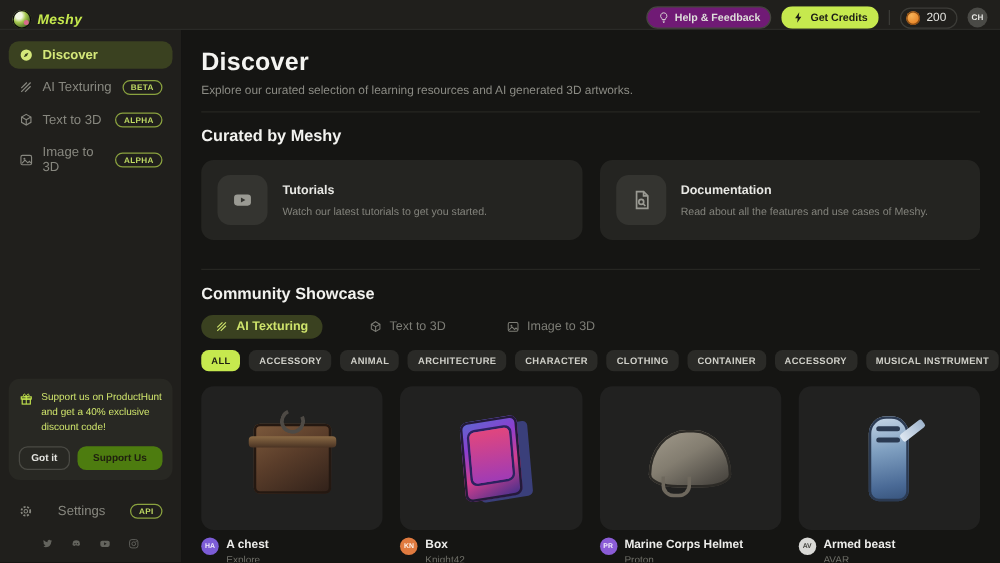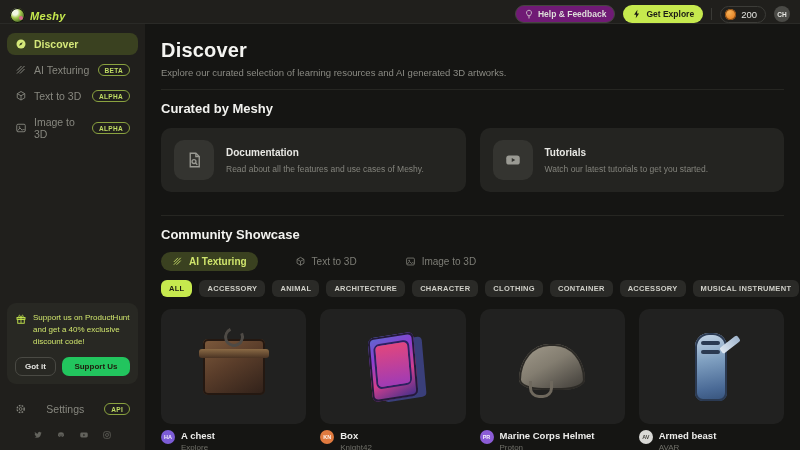--- a/index.html
+++ b/index.html
@@ -43,21 +43,21 @@
   .nav-badge { margin-left:auto; font-size:6.5px; font-weight:bold; color:#c0dc64;
     border:1px solid #8aa23f; border-radius:8px; padding:1.5px 6px; letter-spacing:.3px; }
 
   .support-card { margin-top:auto; background:#282823; border-radius:9px; padding:9px 8px 8px; margin-bottom:14px; }
   .support-row { display:flex; gap:6px; }
   .support-row svg { width:12px; height:12px; flex:0 0 12px; color:#c6e94e; margin-top:1px; }
   .support-text { color:#cfe46c; font-size:8px; line-height:1.5; }
   .support-actions { display:flex; gap:6px; margin-top:9px; }
   .btn-ghost { background:none; border:1px solid #4a4a44; color:#e4e4e0; font-size:8px; font-weight:bold;
     border-radius:7px; padding:4px 9px; cursor:pointer; font-family:inherit; }
-  .btn-accent { background:#22c55e; border:none; color:#20210f; font-size:8px; font-weight:bold;
+  .btn-accent { background:#4d7c0f; border:none; color:#20210f; font-size:8px; font-weight:bold;
     border-radius:7px; padding:4px 9px; cursor:pointer; flex:1; font-family:inherit; }
 
   .settings-row { display:flex; align-items:center; gap:20px; padding:5px 8px; color:#87877f;
     font-size:10.5px; cursor:pointer; }
   .settings-row svg { width:12px; height:12px; }
   .socials { display:flex; justify-content:center; gap:13px; padding:10px 0 2px; }
   .socials svg { width:10px; height:10px; fill:#63635d; cursor:pointer; }
 
   
   .main { flex:1; min-width:0; background:#151513; padding:0 16px; overflow:hidden; }
@@ -140,21 +140,21 @@
         <svg viewBox="0 0 24 24" width="10" height="10">
             <path d="M12 3a6 6 0 0 1 4.2 10.3c-.8.7-1.2 1.6-1.2 2.7h-6c0-1.1-.4-2-1.2-2.7A6 6 0 0 1 12 3z" fill="none" stroke="currentColor" stroke-width="1.8"></path>
             <path d="M10 19h4M10.7 21.5h2.6" stroke="currentColor" stroke-width="1.8"></path>
           </svg>
         <span>Help &amp; Feedback</span>
       </button>
       <button class="pill credits-cta">
         <svg viewBox="0 0 24 24" width="10" height="10">
             <path d="M13 2 5 13.5h5L9 22l8-11.5h-5z" fill="currentColor"></path>
           </svg>
-        <span>Get Explore</span>
+        <span>Get Credits</span>
       </button>
       <div class="vdiv"></div>
       <div class="credits-badge">
         <span class="coin"></span>
         <span>200</span>
       </div>
       <div class="avatar">CH</div>
     </div>
   </header>
 
@@ -244,41 +244,41 @@
         <h1 class="page-title">Discover</h1>
         <p class="page-sub">Explore our curated selection of learning resources and AI generated 3D artworks.</p>
       </div>
 
       <section class="section curated">
         <h2 class="section-heading">Curated by Meshy</h2>
         <div class="curated-cards">
           <div class="curated-card">
             <div class="tile">
               <svg viewBox="0 0 24 24">
+                  <rect x="3" y="6" width="18" height="12" rx="3.5" fill="currentColor"></rect>
+                  <path d="M10.3 9.3v5.4l4.8-2.7z" fill="#343430"></path>
+                </svg>
+            </div>
+            <div>
+              <div class="cc-title">Tutorials</div>
+              <div class="cc-desc">Watch our latest tutorials to get you started.</div>
+            </div>
+          </div>
+          <div class="curated-card">
+            <div class="tile">
+              <svg viewBox="0 0 24 24">
                   <path d="M7 3h7.5L19 7.5V21H7z" fill="none" stroke="currentColor" stroke-width="1.8"></path>
                   <path d="M14.5 3v4.5H19" fill="none" stroke="currentColor" stroke-width="1.8"></path>
                   <circle cx="12" cy="14" r="2.6" fill="none" stroke="currentColor" stroke-width="1.8"></circle>
                   <path d="m14 16 2.4 2.4" stroke="currentColor" stroke-width="1.8"></path>
                 </svg>
             </div>
             <div>
               <div class="cc-title">Documentation</div>
               <div class="cc-desc">Read about all the features and use cases of Meshy.</div>
-            </div>
-          </div>
-          <div class="curated-card">
-            <div class="tile">
-              <svg viewBox="0 0 24 24">
-                  <rect x="3" y="6" width="18" height="12" rx="3.5" fill="currentColor"></rect>
-                  <path d="M10.3 9.3v5.4l4.8-2.7z" fill="#343430"></path>
-                </svg>
-            </div>
-            <div>
-              <div class="cc-title">Tutorials</div>
-              <div class="cc-desc">Watch our latest tutorials to get you started.</div>
             </div>
           </div>
         </div>
       </section>
 
       <section class="section">
         <h2 class="section-heading">Community Showcase</h2>
 
         <div class="tabs">
           <div class="tab active">

